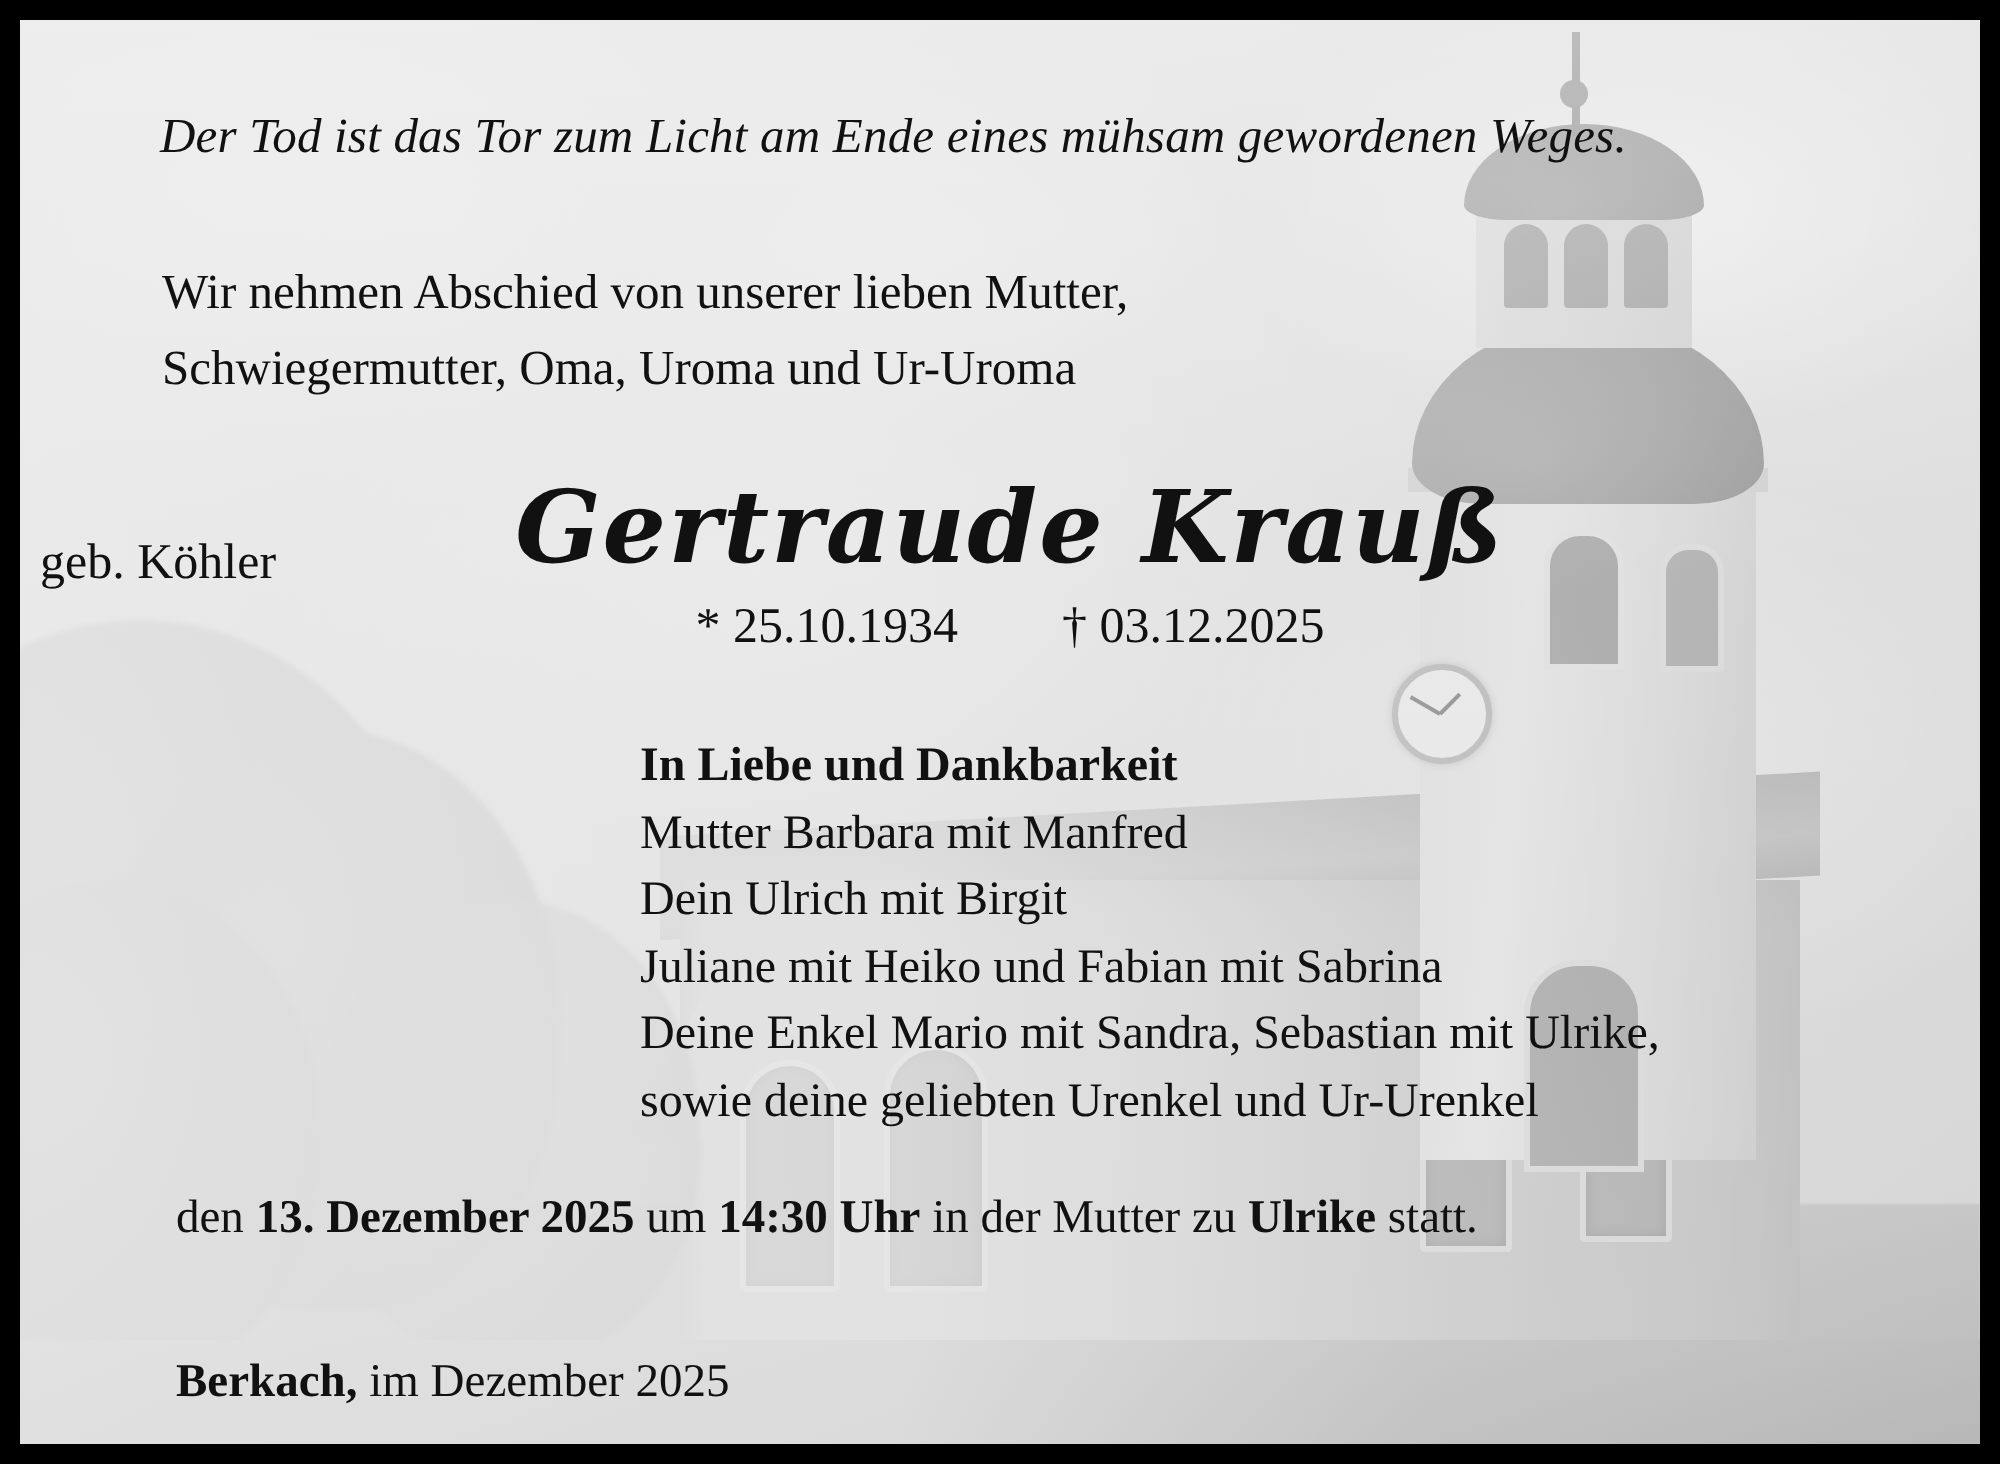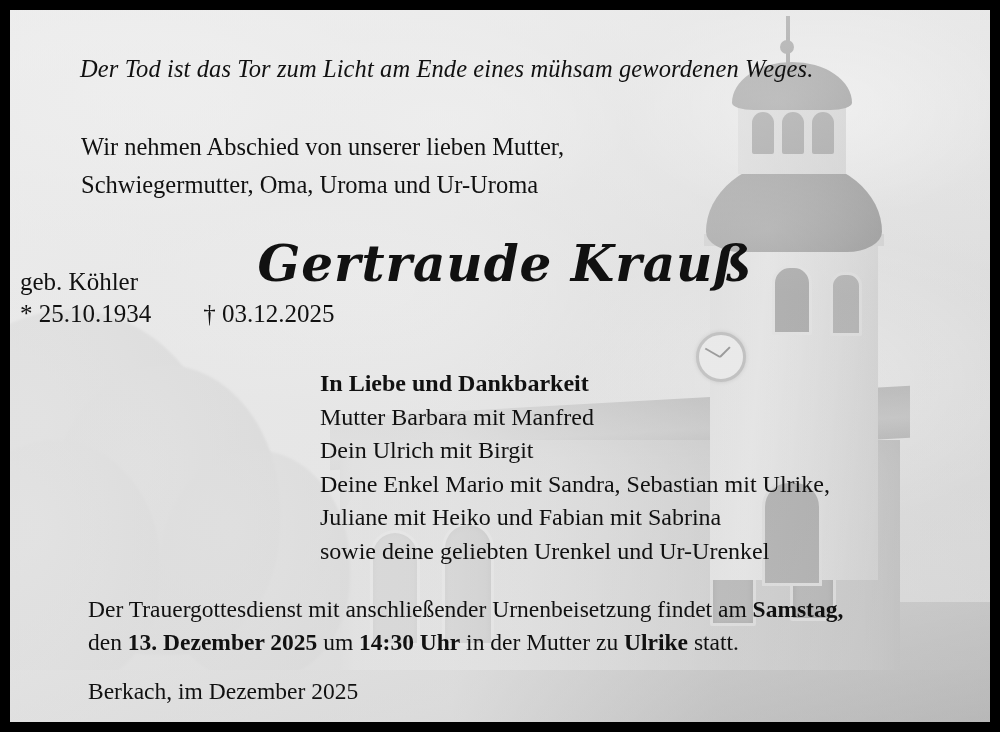--- a/index.html
+++ b/index.html
@@ -300,20 +300,21 @@
     top: 258px;
     text-align: left;
     font-size: 25px;
     padding-left: 10px;
   }
   .dates {
     position: absolute;
     left: 0;
     right: 0;
     top: 290px;
+    text-align: center;
     font-size: 25px;
     padding-left: 10px;
   }
   .dates .gap { display: inline-block; width: 52px; }
   .family {
     position: absolute;
     left: 310px;
     top: 357px;
     font-size: 24px;
     line-height: 33.5px;
@@ -326,21 +327,21 @@
     font-size: 23.5px;
     line-height: 33px;
   }
   .service b { font-weight: bold; }
   .place {
     position: absolute;
     left: 78px;
     top: 668px;
     font-size: 23.5px;
   }
-  .place b { font-weight: normal; }
+  .place b { font-weight: bold; }
 </style>
 </head>
 <body>
 
 <div id="page">
   <div class="frame">
 
     <div class="photo">
       <div class="sky"></div>
       <div class="cloud c1"></div>
@@ -398,29 +399,26 @@
       <div class="born-name">geb. Köhler</div>
 
       <div class="dates">
         <span>* 25.10.1934</span><span class="gap"></span><span>† 03.12.2025</span>
       </div>
 
       <div class="family">
         <div class="bold">In Liebe und Dankbarkeit</div>
         <div>Mutter Barbara mit Manfred</div>
         <div>Dein Ulrich mit Birgit</div>
+        <div>Juliane mit Heiko und Fabian mit Sabrina</div>
         <div>Deine Enkel Mario mit Sandra, Sebastian mit Ulrike,</div>
-        <div>Juliane mit Heiko und Fabian mit Sabrina</div>
         <div>sowie deine geliebten Urenkel und Ur-Urenkel</div>
       </div>
 
       <div class="service">
-        <div>
-          <span>Der Trauergottesdienst mit anschließender Urnenbeisetzung findet am </span><b>Samstag,</b>
-        </div>
         <div>
           <span>den </span><b>13. Dezember 2025</b><span> um </span><b>14:30 Uhr</b><span> in der Mutter zu </span><b>Ulrike</b><span> statt.</span>
         </div>
       </div>
 
       <div class="place">
         <b>Berkach,</b><span> im Dezember 2025</span>
       </div>
 
     </div>

